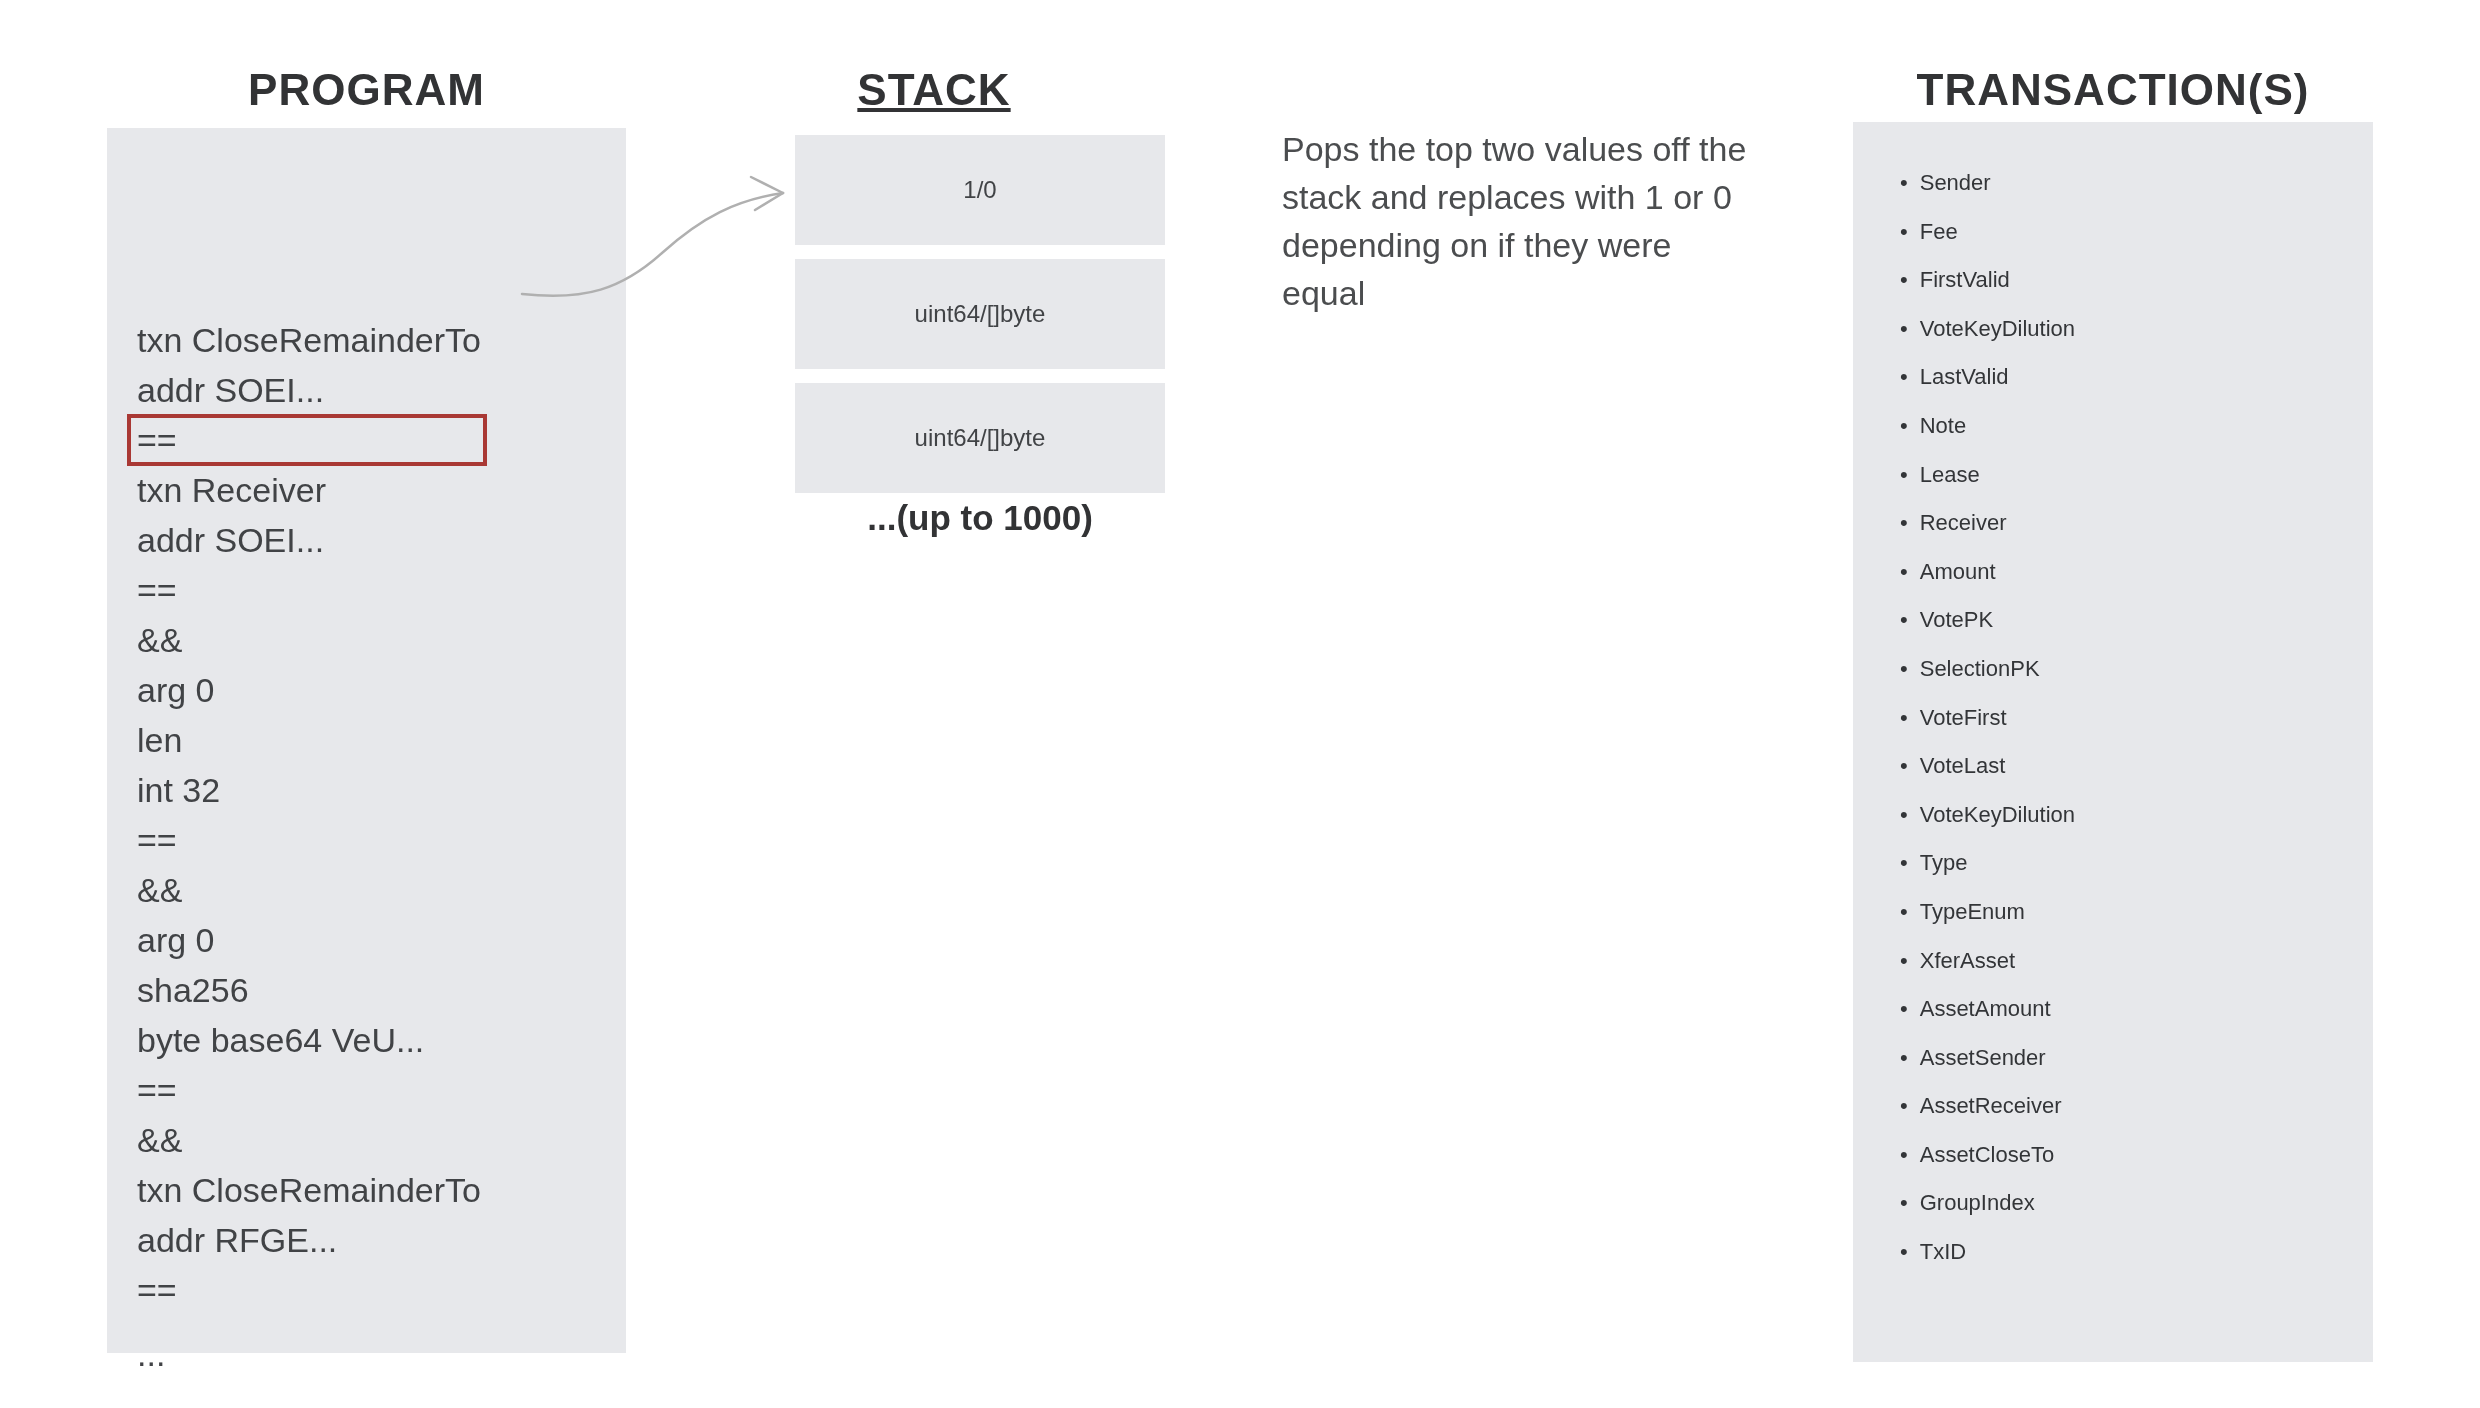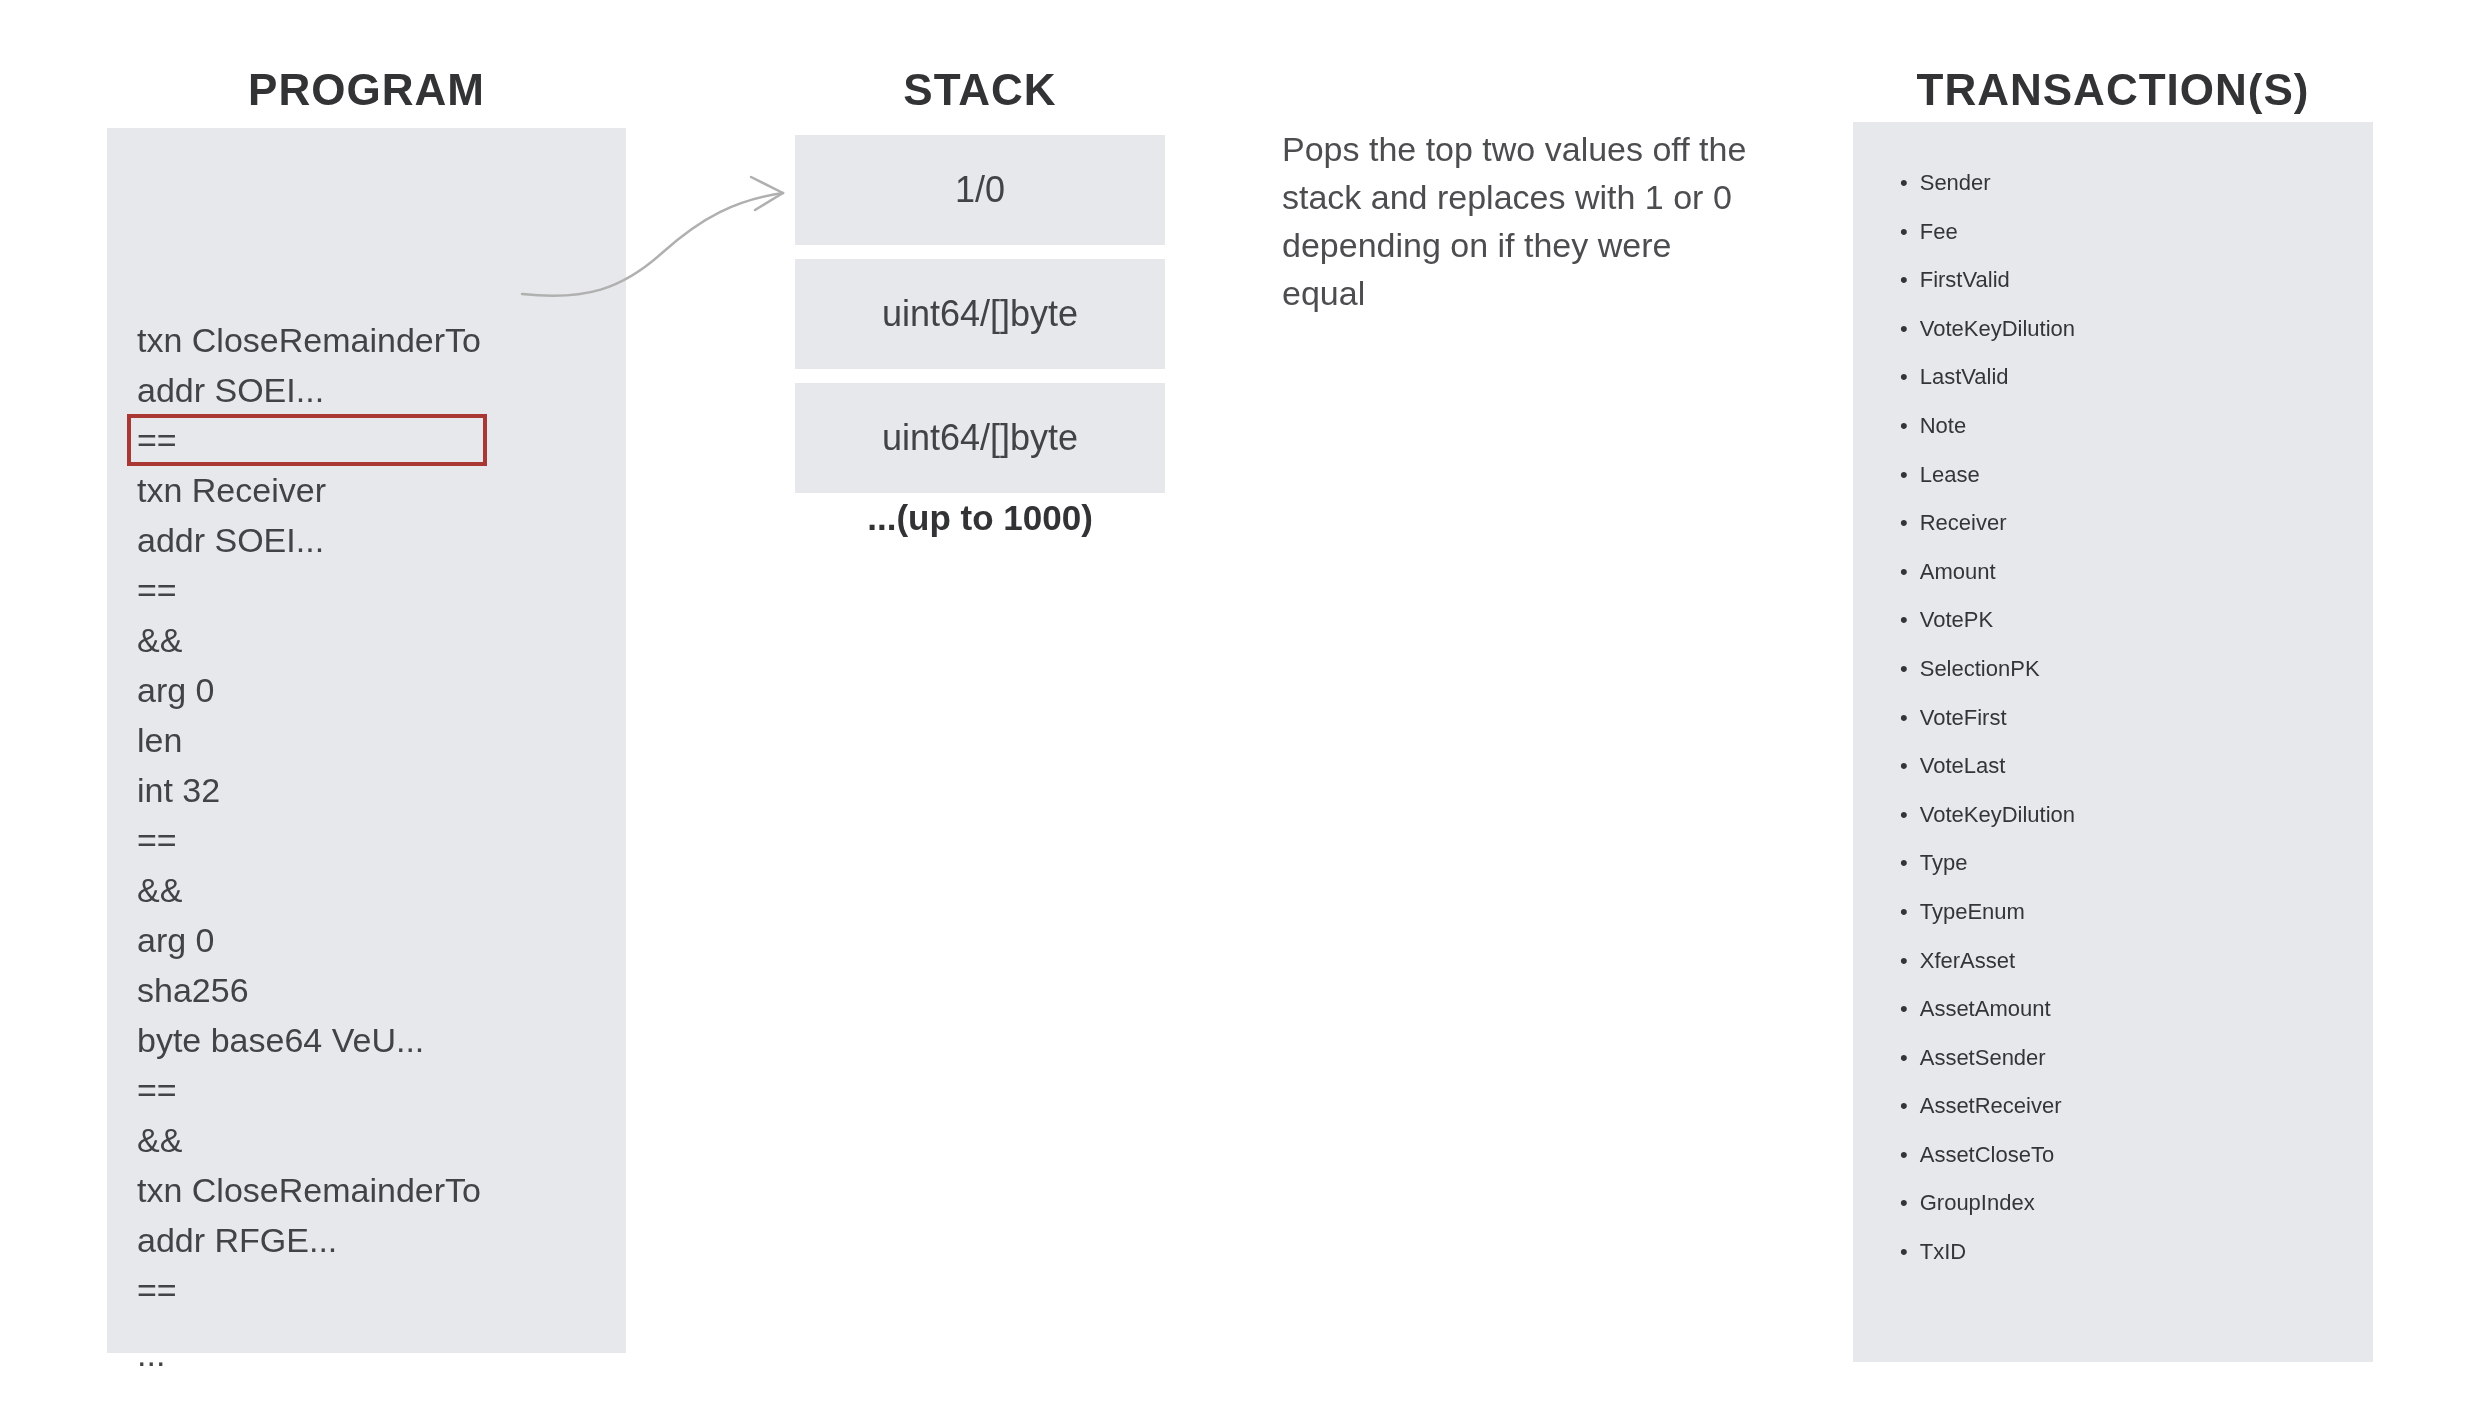--- a/index.html
+++ b/index.html
@@ -24,21 +24,21 @@
 
   .col-title {
     font-size: 44px;
     font-weight: 700;
     letter-spacing: 1px;
     color: var(--title-text);
     text-align: center;
     line-height: 44px;
   }
   #program-title   { left: 107px;  top: 68px; width: 519px; }
-  #stack-title     { left: 795px;  top: 68px; width: 370px; }
+  #stack-title     { left: 749px;  top: 68px; width: 370px; text-decoration: underline; }
   #txn-title       { left: 1853px; top: 68px; width: 520px; }
 
   
   #program-panel {
     left: 107px; top: 128px; width: 519px; height: 1225px;
     background: var(--panel-bg);
   }
   #program-code {
     padding: 37px 0 0 30px;
     font-size: 34px;
@@ -54,21 +54,21 @@
     left: -10px; top: -1px;
     width: 352px; height: 44px;
     border: 4px solid var(--highlight-border);
   }
 
   
   .stack-box {
     left: 795px; width: 370px; height: 110px;
     background: var(--panel-bg);
     display: flex; align-items: center; justify-content: center;
-    font-size: 36px;
+    font-size: 24px;
     color: var(--code-text);
   }
   #stack-box-0 { top: 135px; }
   #stack-box-1 { top: 259px; }
   #stack-box-2 { top: 383px; }
   #stack-overflow {
     left: 795px; top: 500px; width: 370px;
     text-align: center;
     font-size: 35px; font-weight: 700;
     color: var(--title-text);

